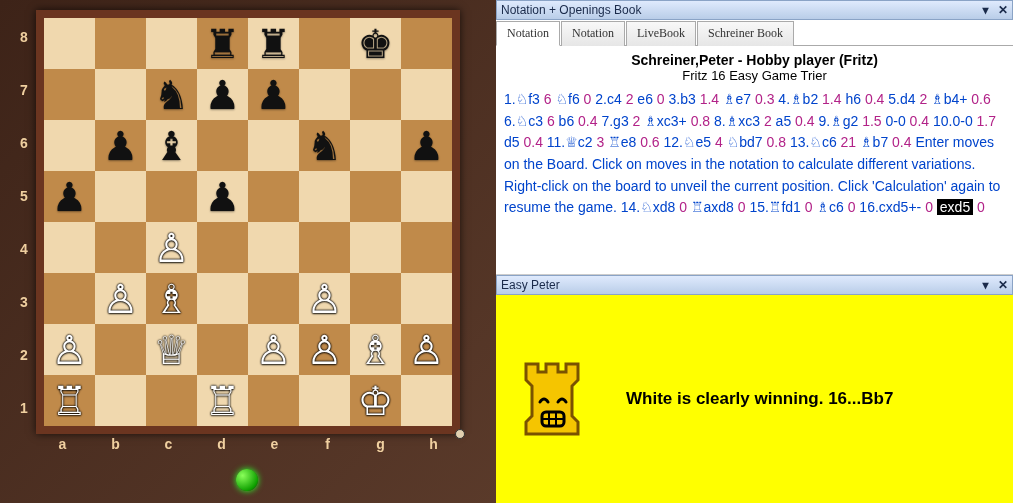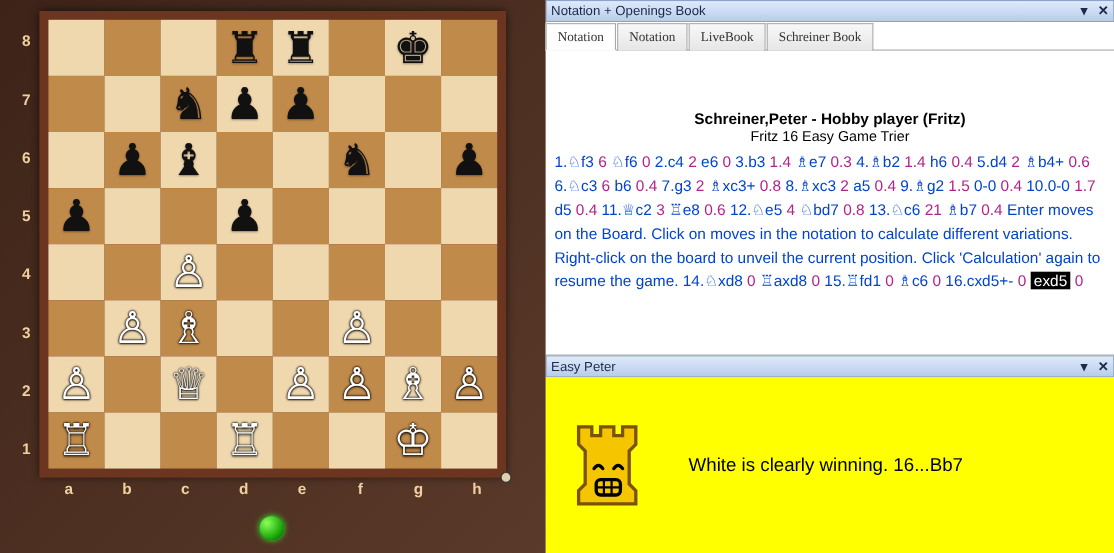--- a/index.html
+++ b/index.html
@@ -80,21 +80,21 @@
   border: 1px solid #aaa;
   border-bottom: none;
   background: linear-gradient(#f8f8f8,#e6e6e6);
   margin-right: 1px;
   font-size: 12px;
   color: #333;
   position: relative;
   top: 1px;
 }
 .tab.active { background: #fff; border-bottom: 1px solid #fff; }
-.game-header { text-align: center; padding: 6px 0 2px 0; font-size: 14px; margin-top: 48px; }
+.game-header { text-align: center; padding: 6px 0 2px 0; font-size: 14px; }
 .game-header .players { font-weight: bold; }
 .game-header .event { font-size: 13px; text-align: center; }
 .moves {
   padding: 4px 8px 8px 8px;
   font-size: 14px;
   line-height: 1.55;
   color: #0044cc;
   height: 190px;
   overflow-y: auto;
   border-bottom: 1px solid #ccc;
@@ -107,21 +107,21 @@
   background: #ffff00;
   display: flex;
   align-items: center;
   padding: 20px;
 }
 .easy-icon {
   width: 80px;
   height: 86px;
   margin-right: 30px;
 }
-.easy-text { font-size: 17px; color: #000; font-weight: normal; }
+.easy-text { font-size: 17px; color: #000; font-weight: bold; }
 </style>
 </head>
 <body>
 
 <div class="left-panel">
   <div class="board-wrap">
     <div class="rank-labels">
         <div>8</div>
         <div>7</div>
         <div>6</div>

